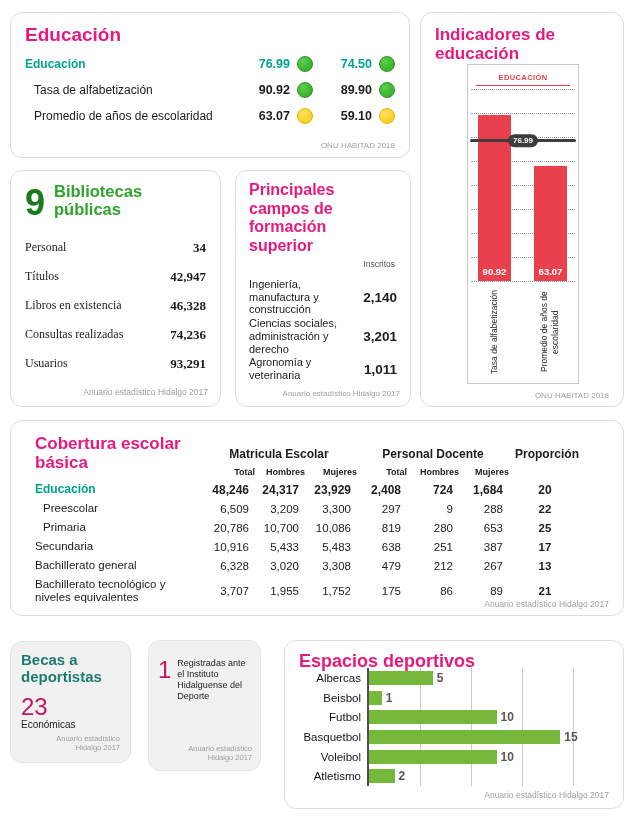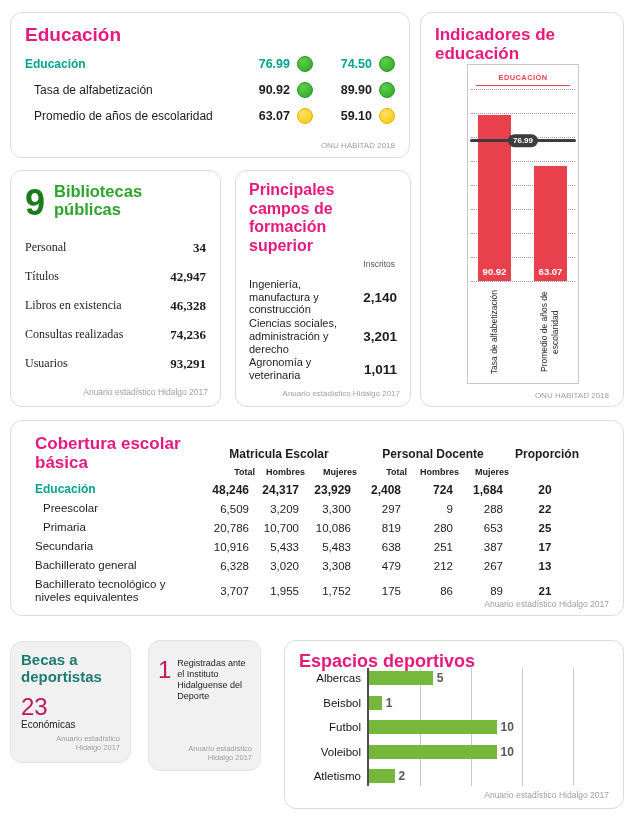--- a/index.html
+++ b/index.html
@@ -351,20 +351,25 @@
             <span class="cat">Beisbol</span>
             <div class="esp-bar" style="width: 12.75px;"></div>
             <span class="esp-val">1</span>
           </div>
           <div class="esp-row">
             <span class="cat">Futbol</span>
             <div class="esp-bar" style="width: 127.5px;"></div>
             <span class="esp-val">10</span>
           </div>
           <div class="esp-row">
+            <span class="cat">Basquetbol</span>
+            <div class="esp-bar" style="width: 191.25px;"></div>
+            <span class="esp-val">15</span>
+          </div>
+          <div class="esp-row">
             <span class="cat">Voleibol</span>
             <div class="esp-bar" style="width: 127.5px;"></div>
             <span class="esp-val">10</span>
           </div>
           <div class="esp-row">
             <span class="cat">Atletismo</span>
             <div class="esp-bar" style="width: 25.5px;"></div>
             <span class="esp-val">2</span>
           </div>
         </div>

